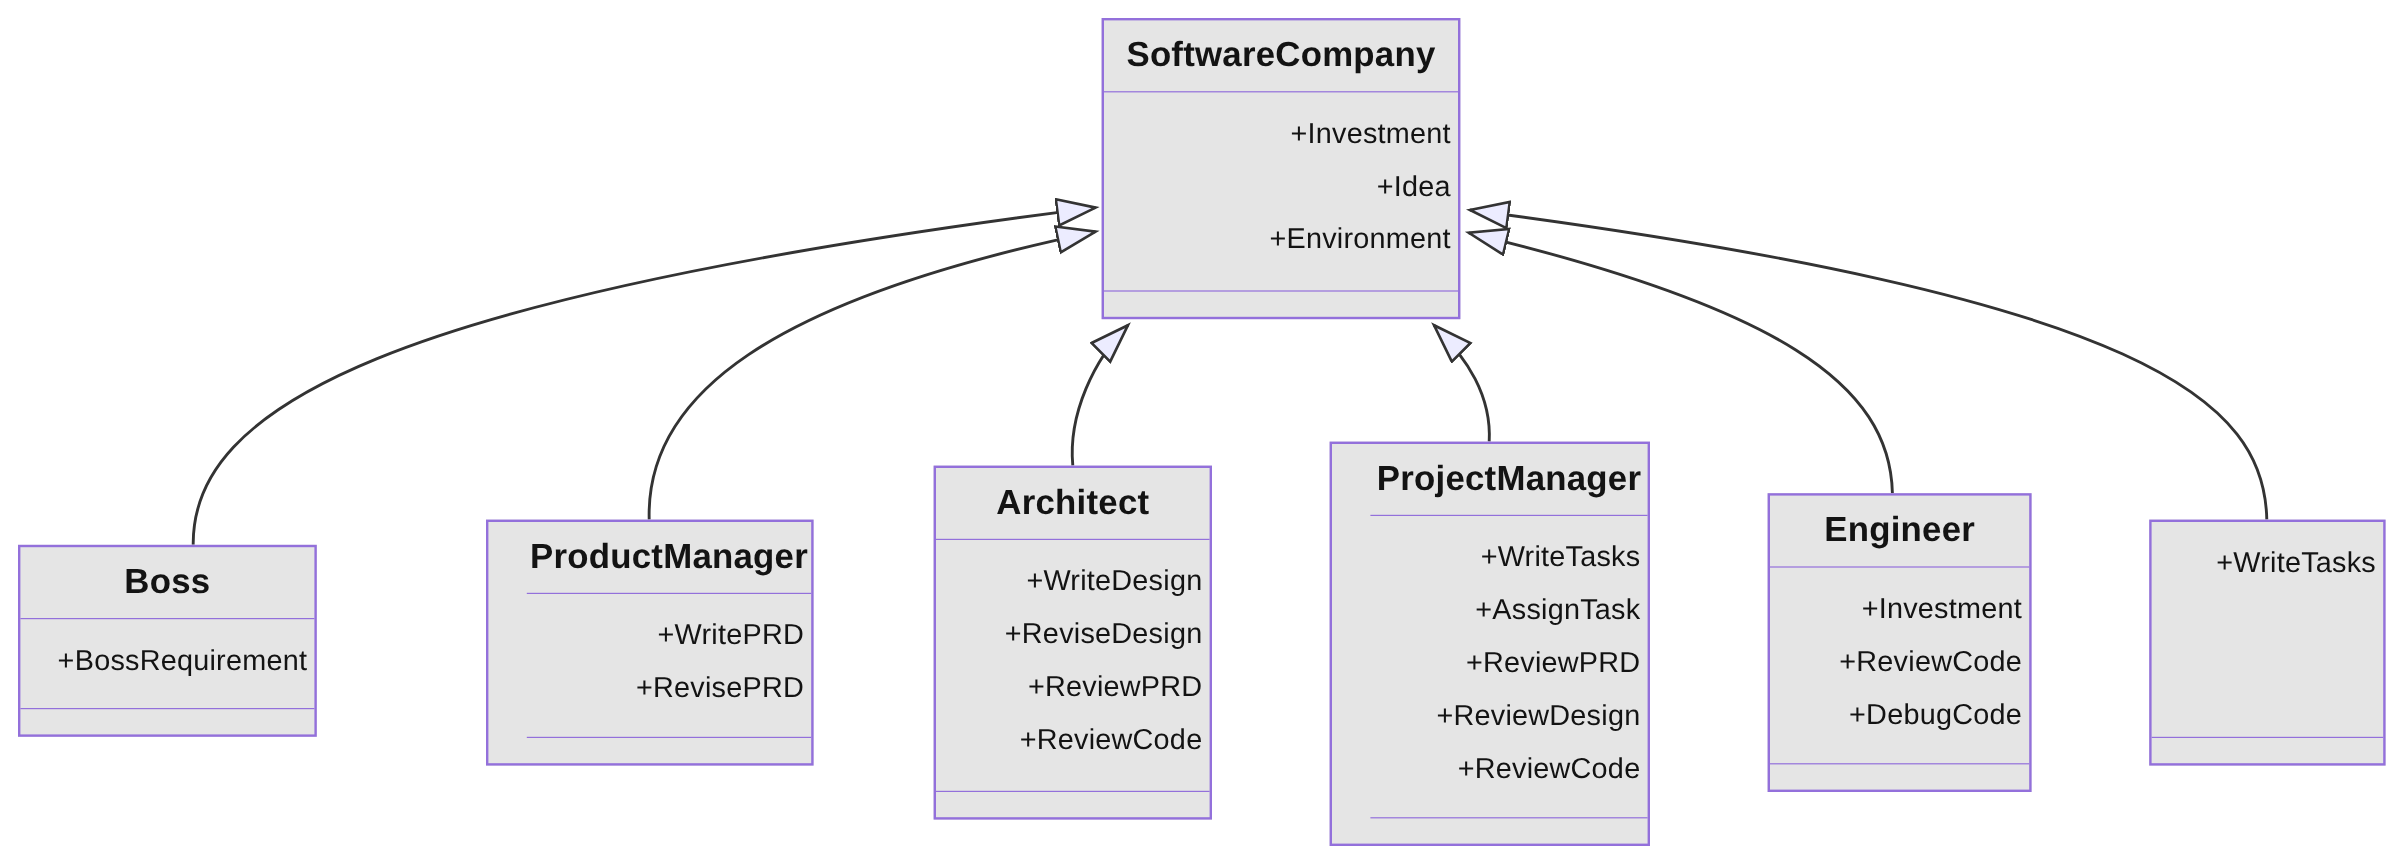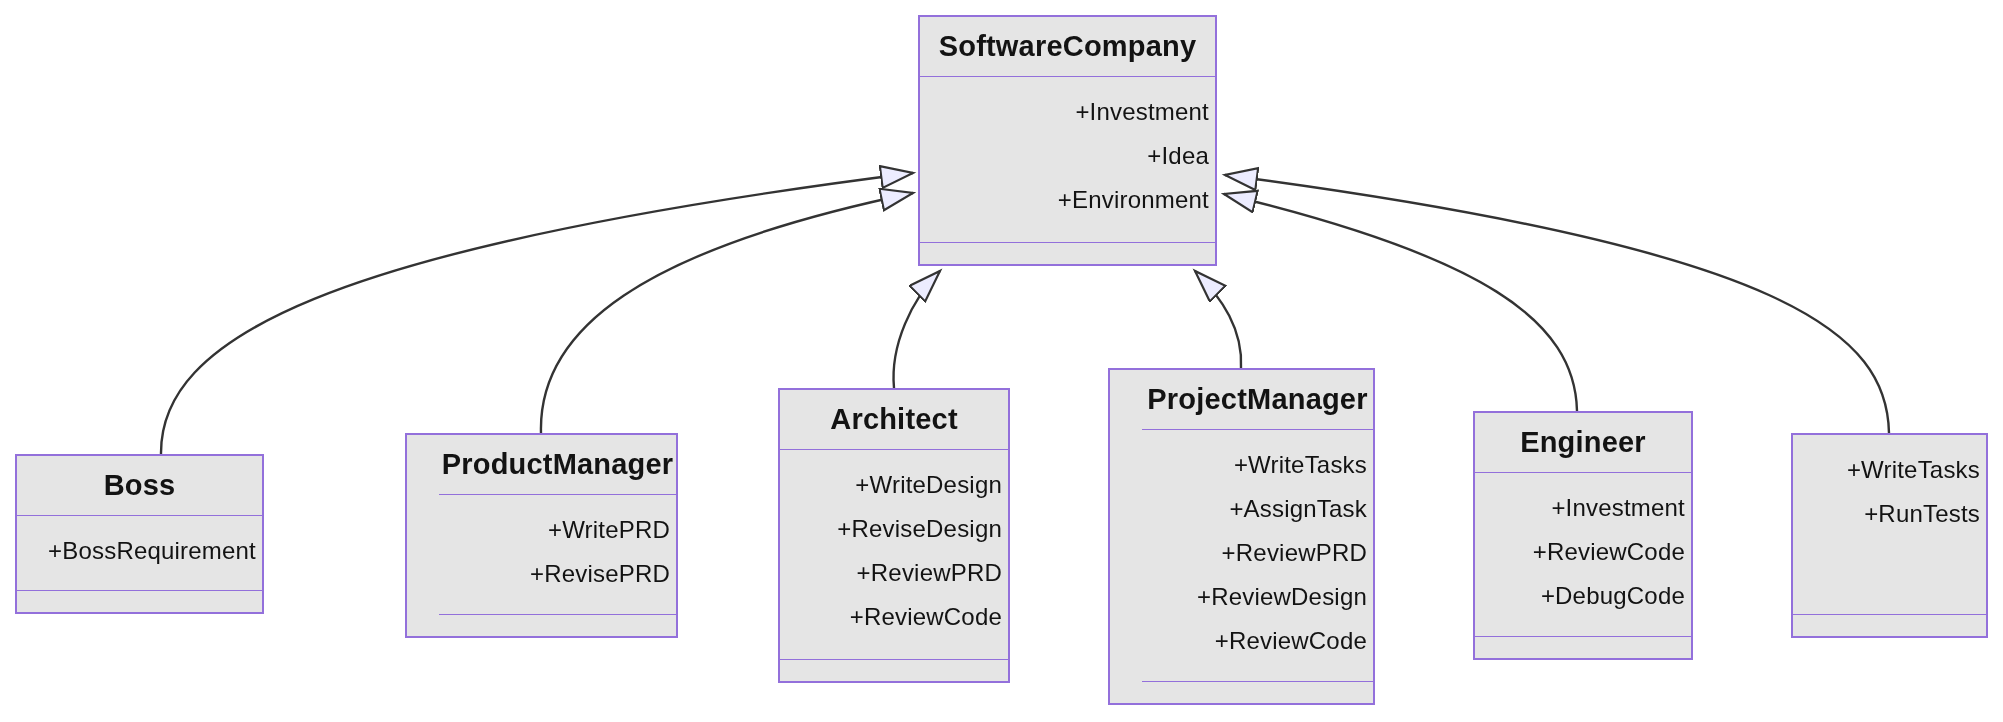--- a/index.html
+++ b/index.html
@@ -126,18 +126,17 @@
       <div class="cb-attr">+Investment</div>
       <div class="cb-attr">+ReviewCode</div>
       <div class="cb-attr">+DebugCode</div>
     </div>
     <div class="cb-methods"></div>
   </div>
 
   <div class="class-box" style="left:1791px;top:433px;width:197px;height:205px;">
     <div class="cb-attrs">
       <div class="cb-attr">+WriteTasks</div>
-      <div class="cb-attr">+RunTests</div>
     </div>
     <div class="cb-methods"></div>
   </div>
 
 </div>
 
 </body></html>

